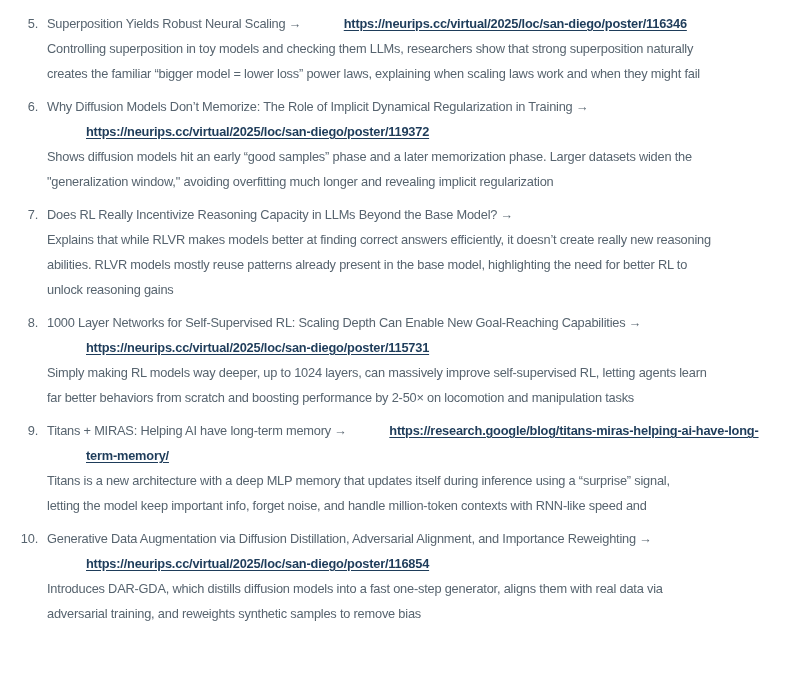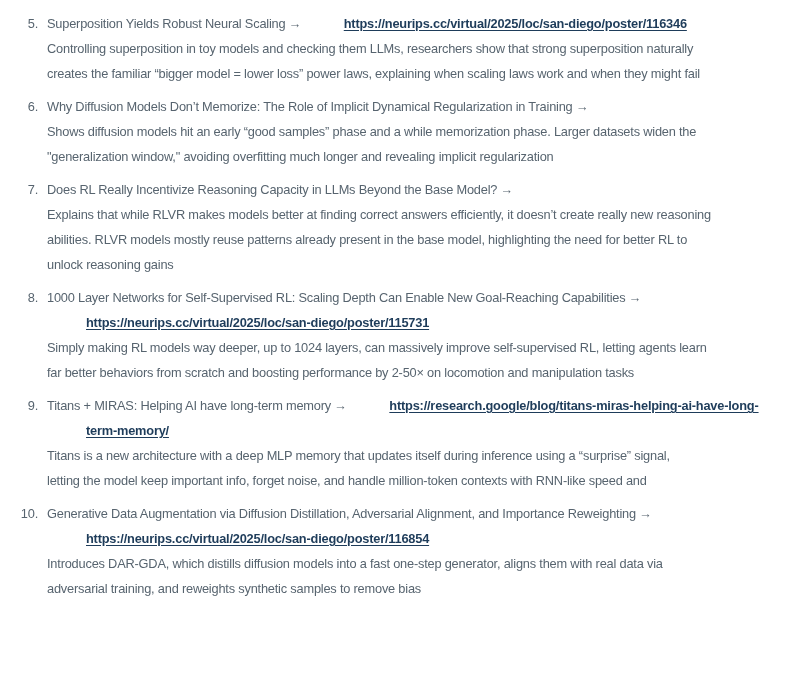--- a/index.html
+++ b/index.html
@@ -66,21 +66,22 @@
       <div class="content">
         <div class="line"><span class="txt">Superposition Yields Robust Neural Scaling → </span><a class="link">https://neurips.cc/virtual/2025/loc/san-diego/poster/116346</a></div>
         <div class="line"><span class="txt">Controlling superposition in toy models and checking them LLMs, researchers show that strong superposition naturally</span></div>
         <div class="line"><span class="txt">creates the familiar “bigger model = lower loss” power laws, explaining when scaling laws work and when they might fail</span></div>
       </div>
     </div>
     <div class="item">
       <div class="num">6.</div>
       <div class="content">
         <div class="line"><span class="txt">Why Diffusion Models Don’t Memorize: The Role of Implicit Dynamical Regularization in Training →</span></div>
-        <div class="line"><span class="txt">Shows diffusion models hit an early “good samples” phase and a while memorization phase. Larger datasets widen the</span></div>
+        <div class="line"><a class="link">https://neurips.cc/virtual/2025/loc/san-diego/poster/119372</a></div>
+        <div class="line"><span class="txt">Shows diffusion models hit an early “good samples” phase and a later memorization phase. Larger datasets widen the</span></div>
         <div class="line"><span class="txt">"generalization window," avoiding overfitting much longer and revealing implicit regularization</span></div>
       </div>
     </div>
     <div class="item">
       <div class="num">7.</div>
       <div class="content">
         <div class="line"><span class="txt">Does RL Really Incentivize Reasoning Capacity in LLMs Beyond the Base Model? →</span></div>
         <div class="line"><span class="txt">Explains that while RLVR makes models better at finding correct answers efficiently, it doesn’t create really new reasoning</span></div>
         <div class="line"><span class="txt">abilities. RLVR models mostly reuse patterns already present in the base model, highlighting the need for better RL to</span></div>
         <div class="line"><span class="txt">unlock reasoning gains</span></div>

